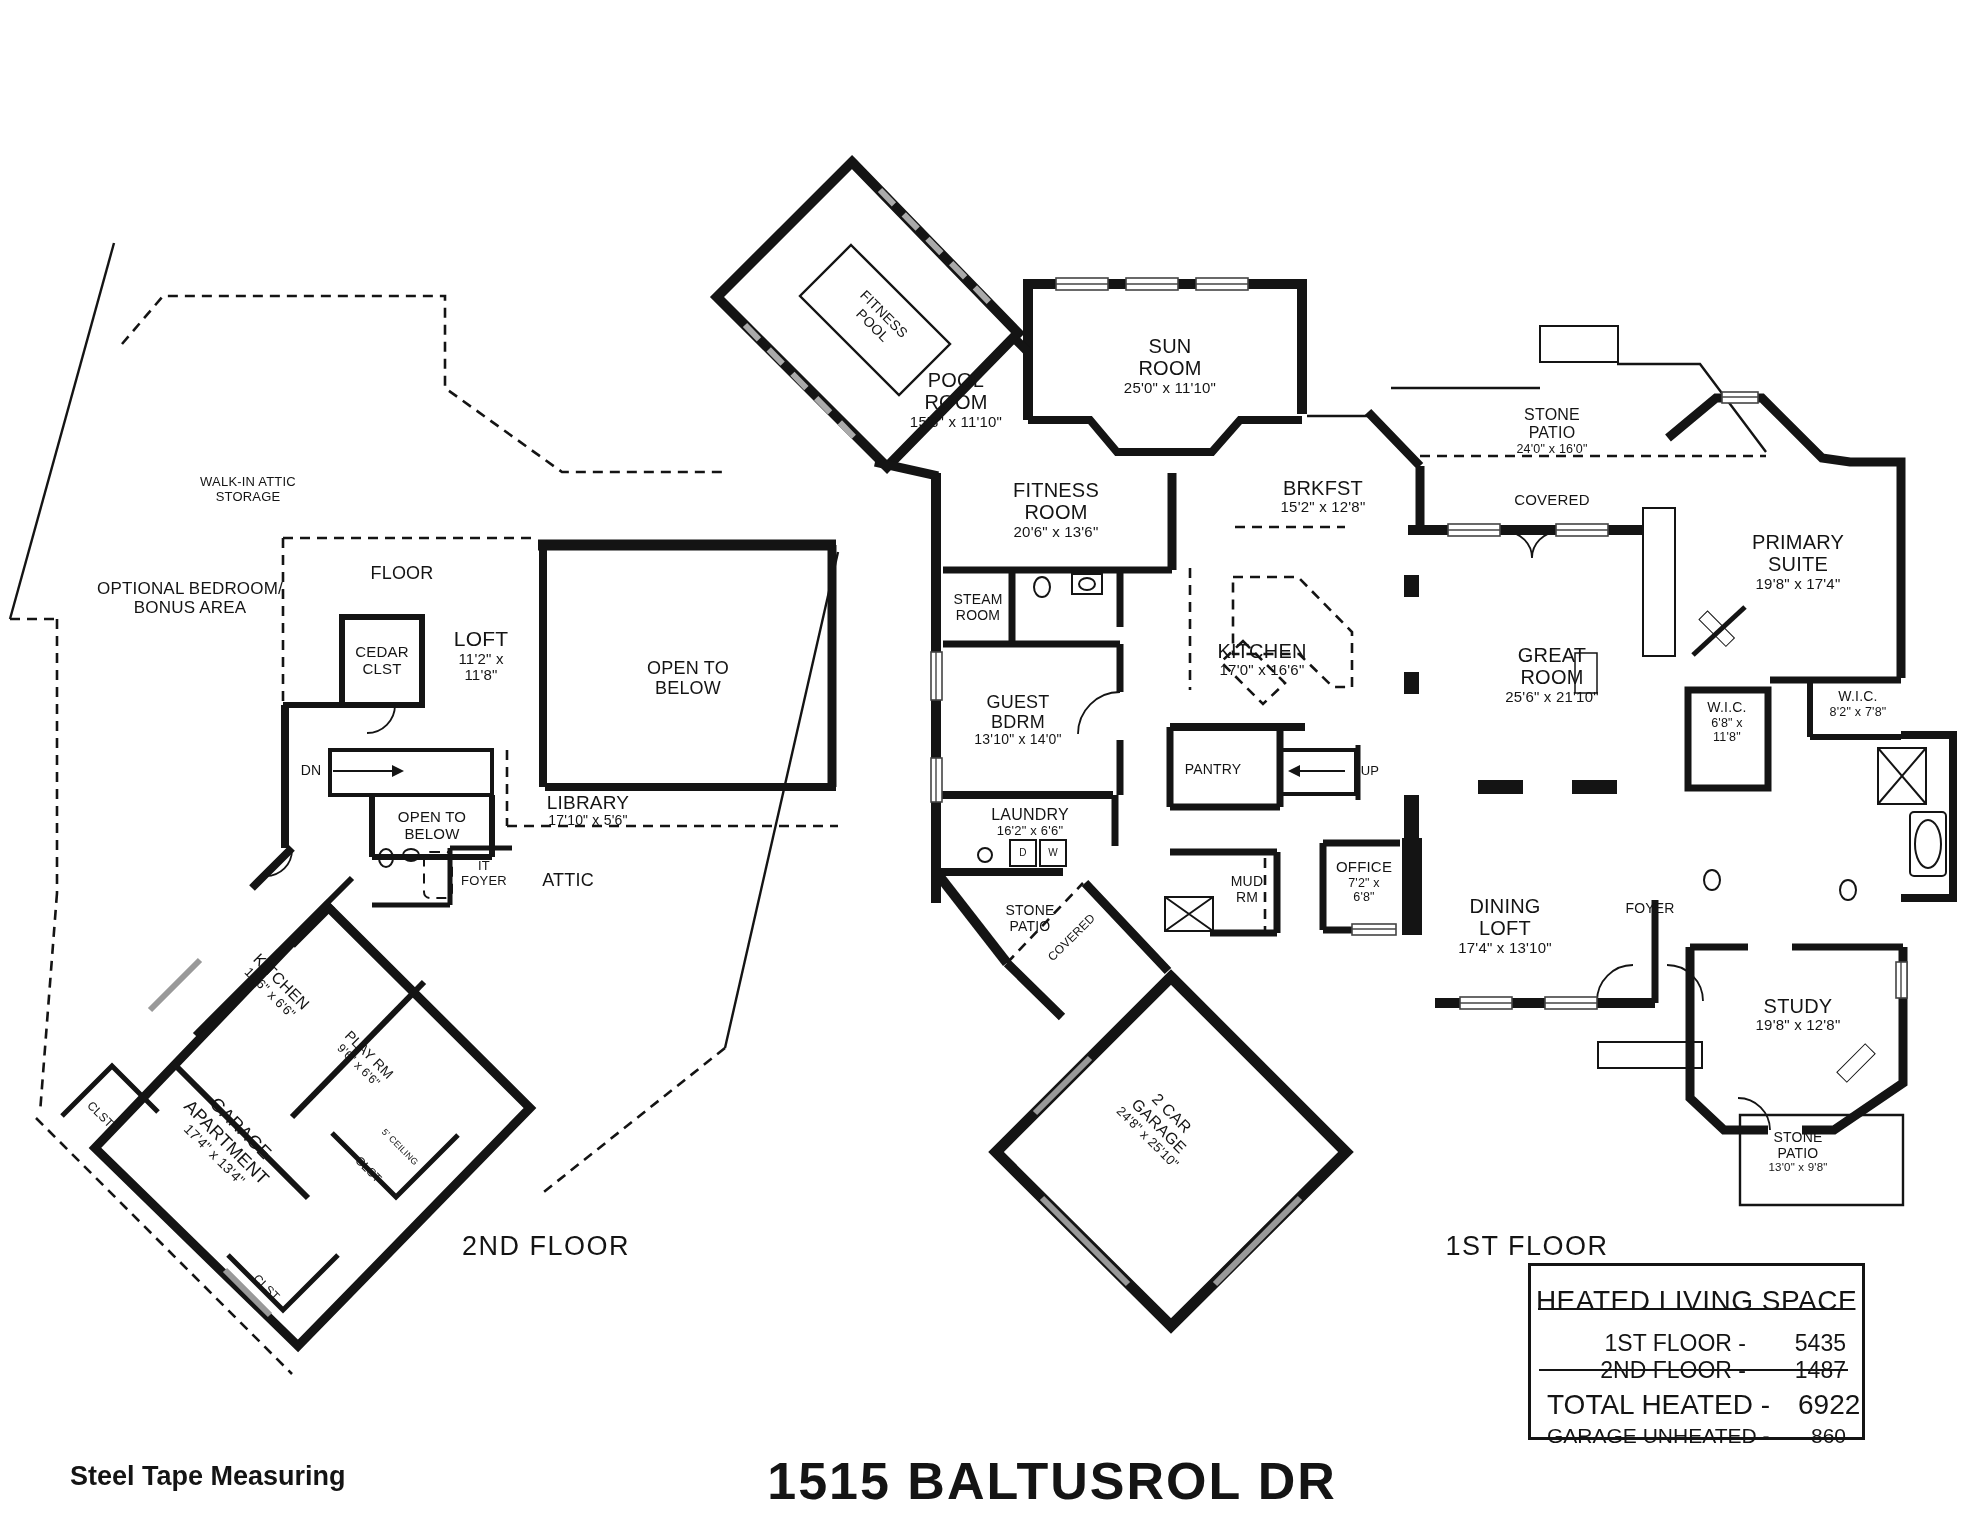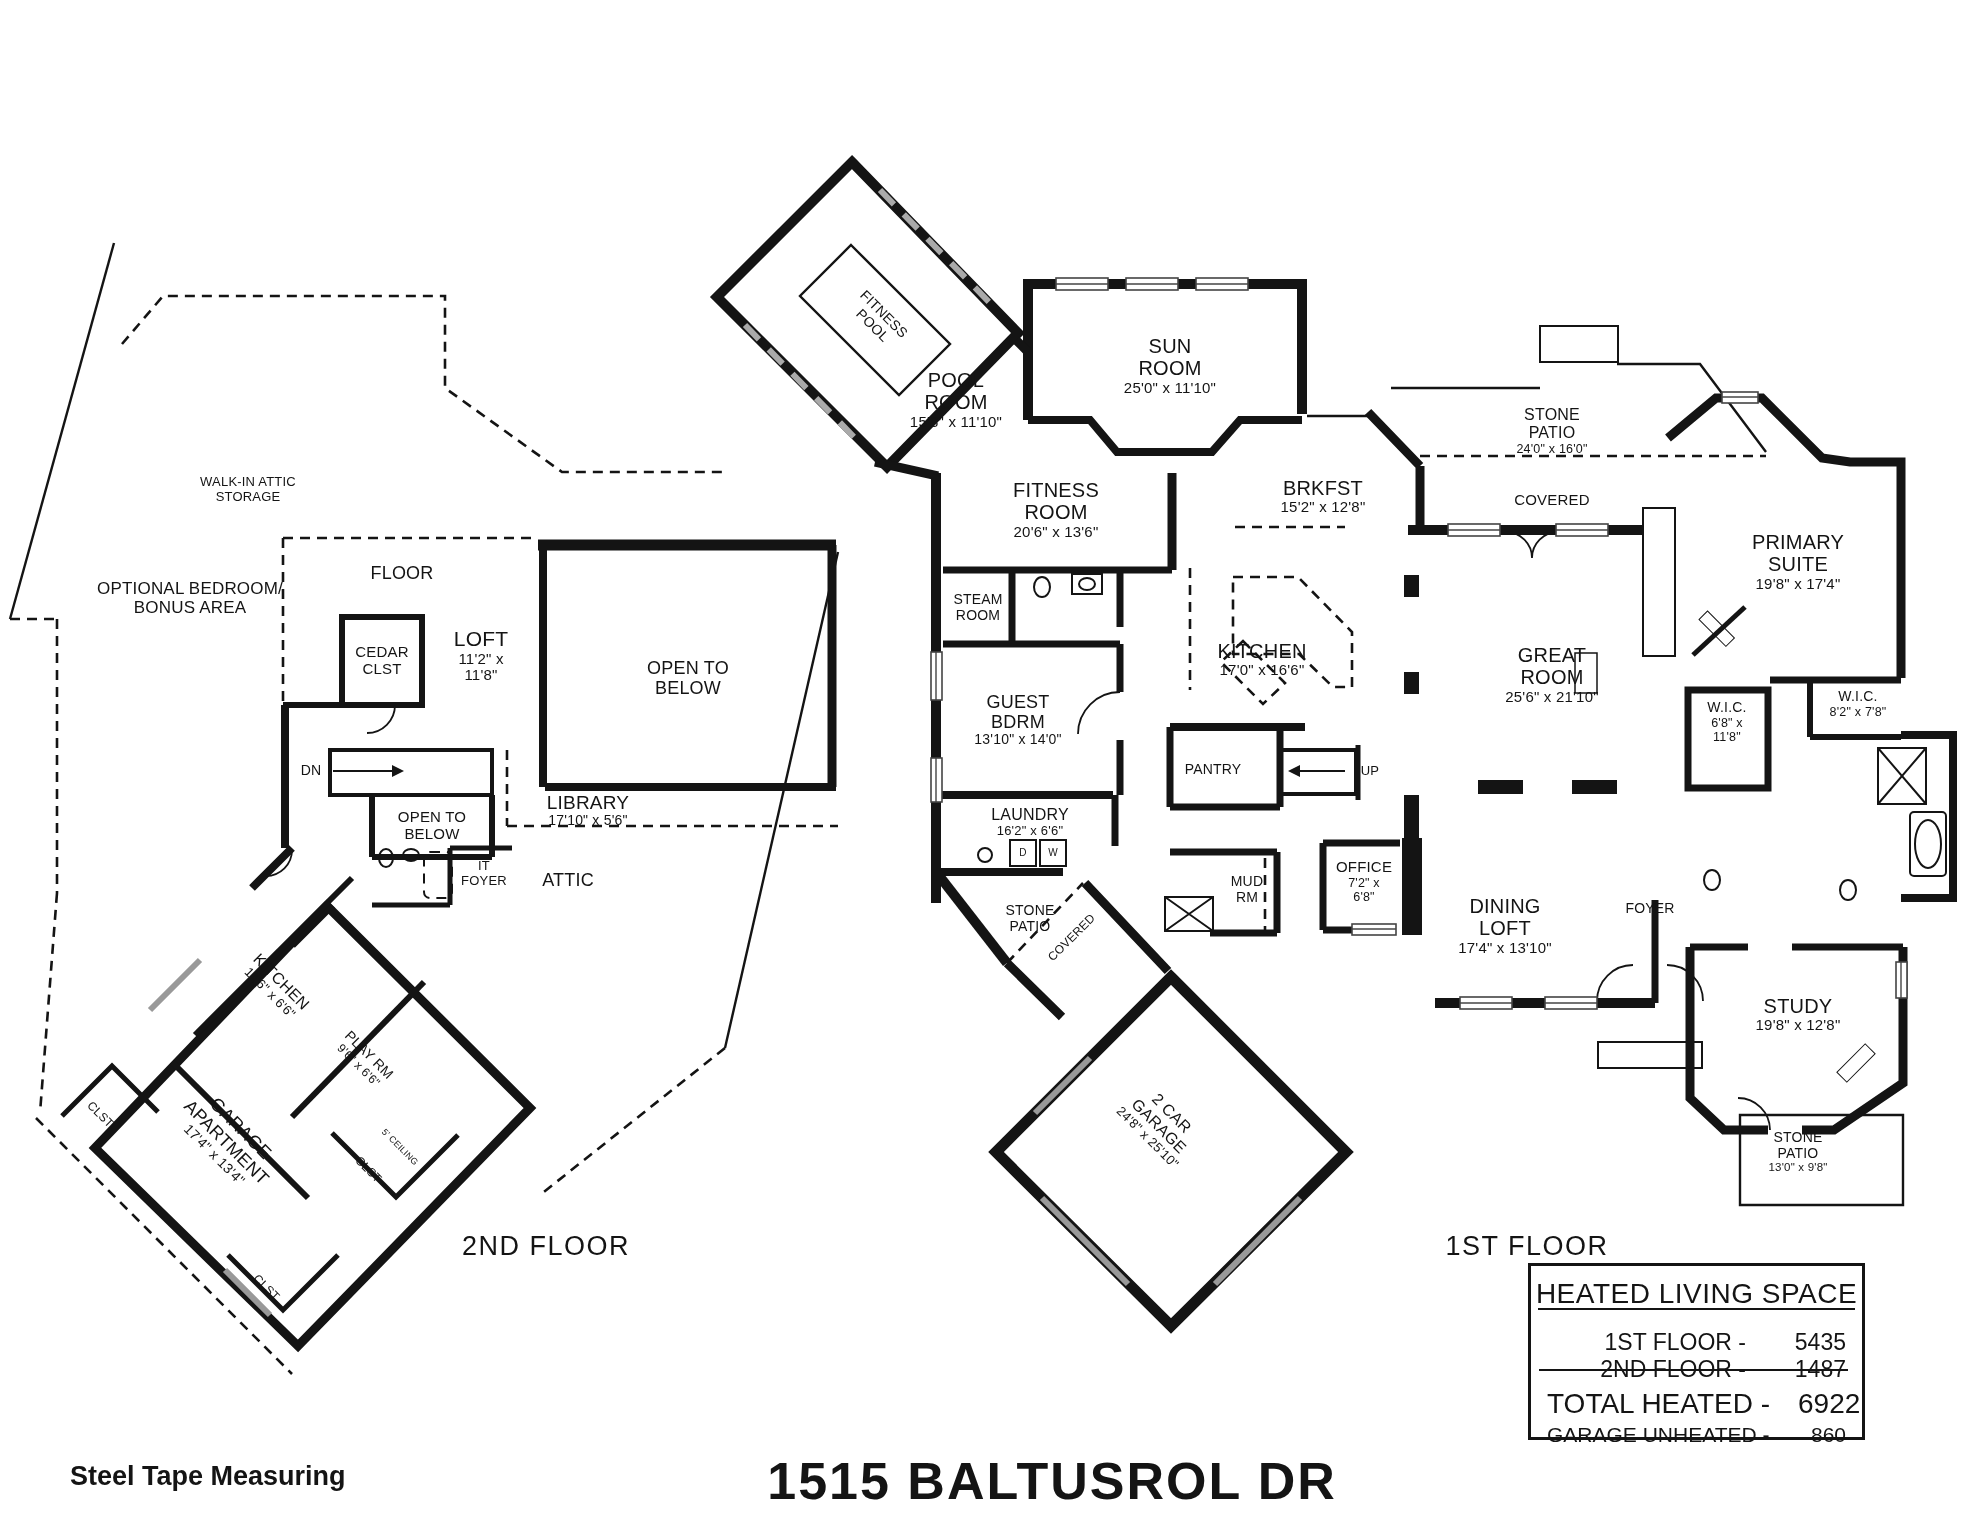--- a/index.html
+++ b/index.html
@@ -17,24 +17,24 @@
   .win{fill:#fff;stroke:#444;stroke-width:1.6}
   .winl{stroke:#444;stroke-width:1.4}
   .lbl{position:absolute;transform:translate(-50%,-50%);text-align:center;line-height:1.12;letter-spacing:.2px;white-space:pre-line;}
   .rot45{transform:translate(-50%,-50%) rotate(45deg)}
   .rotm45{transform:translate(-50%,-50%) rotate(-45deg)}
   .nm,.dims{display:block;white-space:pre-line}
   .page-title{position:absolute;left:1052px;top:1481px;transform:translate(-50%,-50%);font-size:52px;font-weight:600;letter-spacing:2px;white-space:nowrap}
   .floor-tag{position:absolute;transform:translate(-50%,-50%);font-size:27px;letter-spacing:1.5px;white-space:nowrap}
   
   .sumbox{position:absolute;left:1528px;top:1263px;width:337px;height:177px;border:3px solid #141414;box-sizing:border-box;}
-  .sumhdr{text-align:center;font-size:28px;letter-spacing:.5px;padding-top:12px;white-space:nowrap}
+  .sumhdr{text-align:center;font-size:28px;letter-spacing:.5px;padding-top:19px;white-space:nowrap}
   .sumrule{position:absolute;left:7px;right:7px;top:42px;border-top:2.6px solid #141414}
   .trow{display:flex;align-items:baseline;padding:0 16px;font-size:23px;line-height:1.16}
-  .trow.first{margin-top:19px}
+  .trow.first{margin-top:13px}
   .tl{flex:1;text-align:right;padding-right:28px;white-space:nowrap}
   .tv{width:72px;text-align:right;white-space:nowrap}
   .sumline1{position:absolute;left:8px;width:235px;top:103px;border-top:2.6px solid #141414}
   .sumline2{position:absolute;right:14px;width:76px;top:103px;border-top:2.6px solid #141414}
   .trow.total{font-size:28px;margin-top:6px}
   .trow.garage{font-size:21px;margin-top:2px}
   
   .logo{position:absolute;left:70px;top:1425px;width:300px;height:95px}
   .logo .mono{position:absolute;left:48px;top:-10px;font-size:76px;font-weight:700;color:#9b9b9b;letter-spacing:-3px}
   .logo .co{position:absolute;left:0;top:36px;font-size:27px;font-weight:700;color:#141414;white-space:nowrap}

